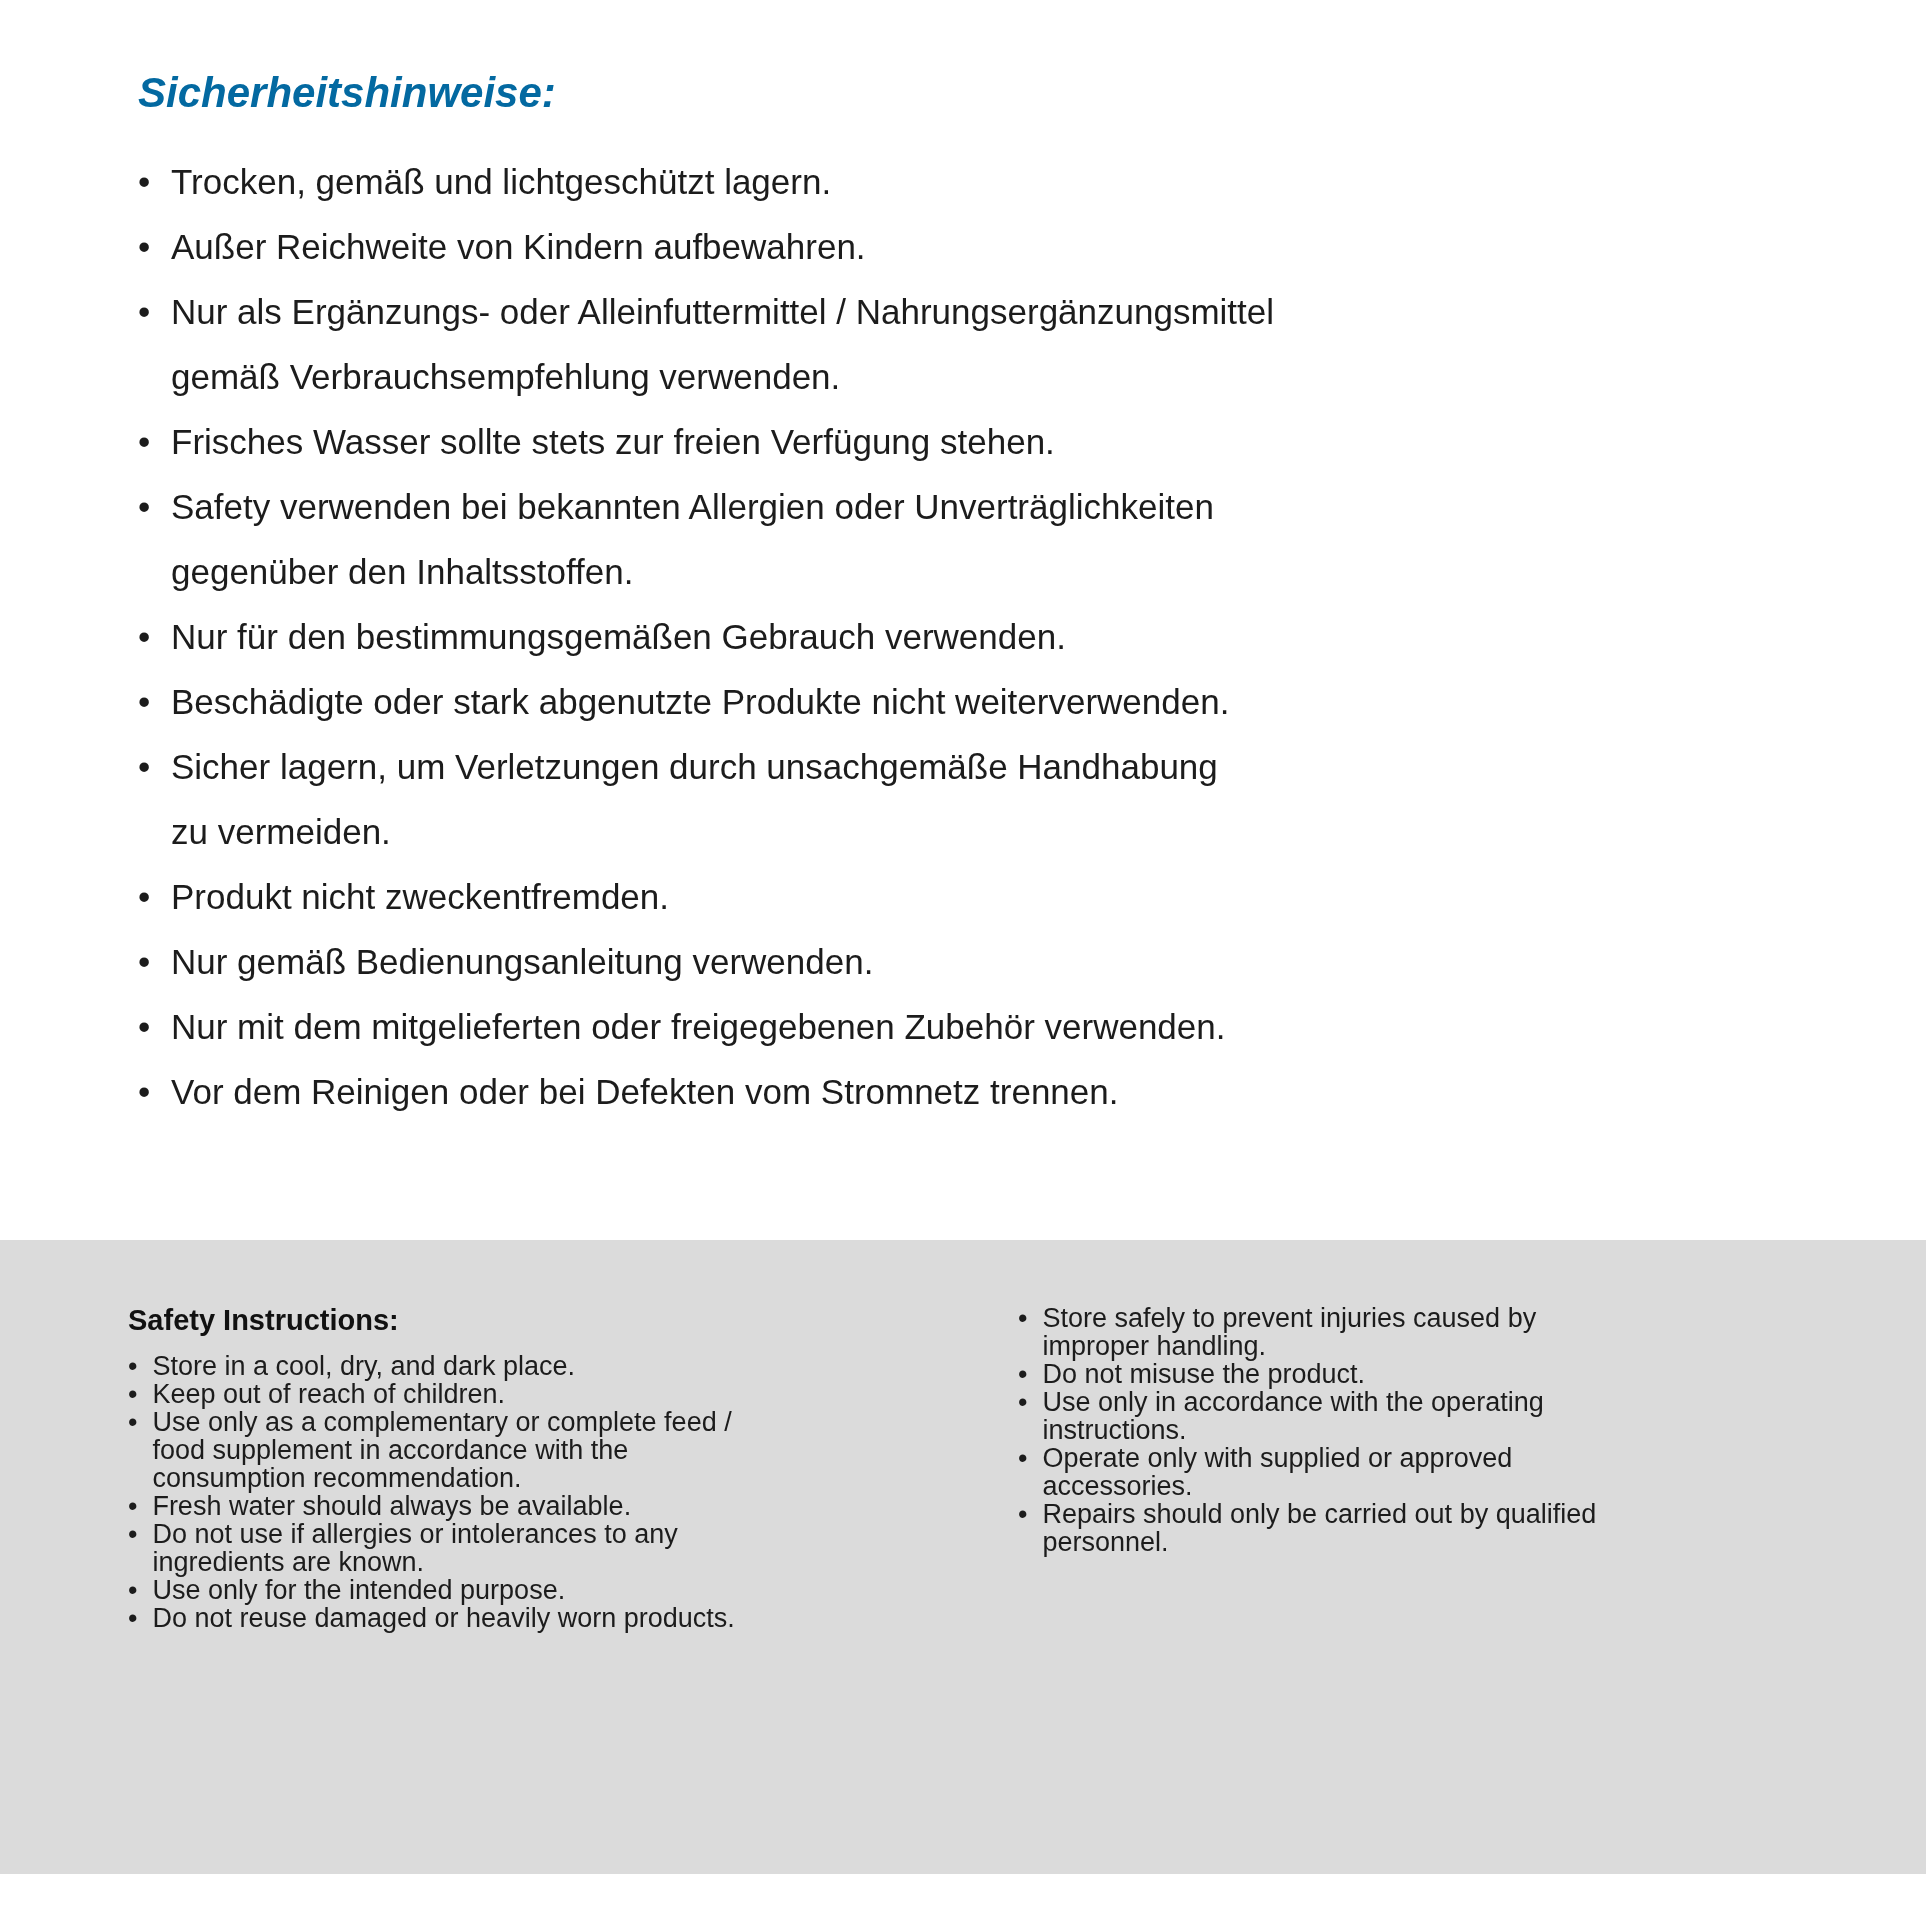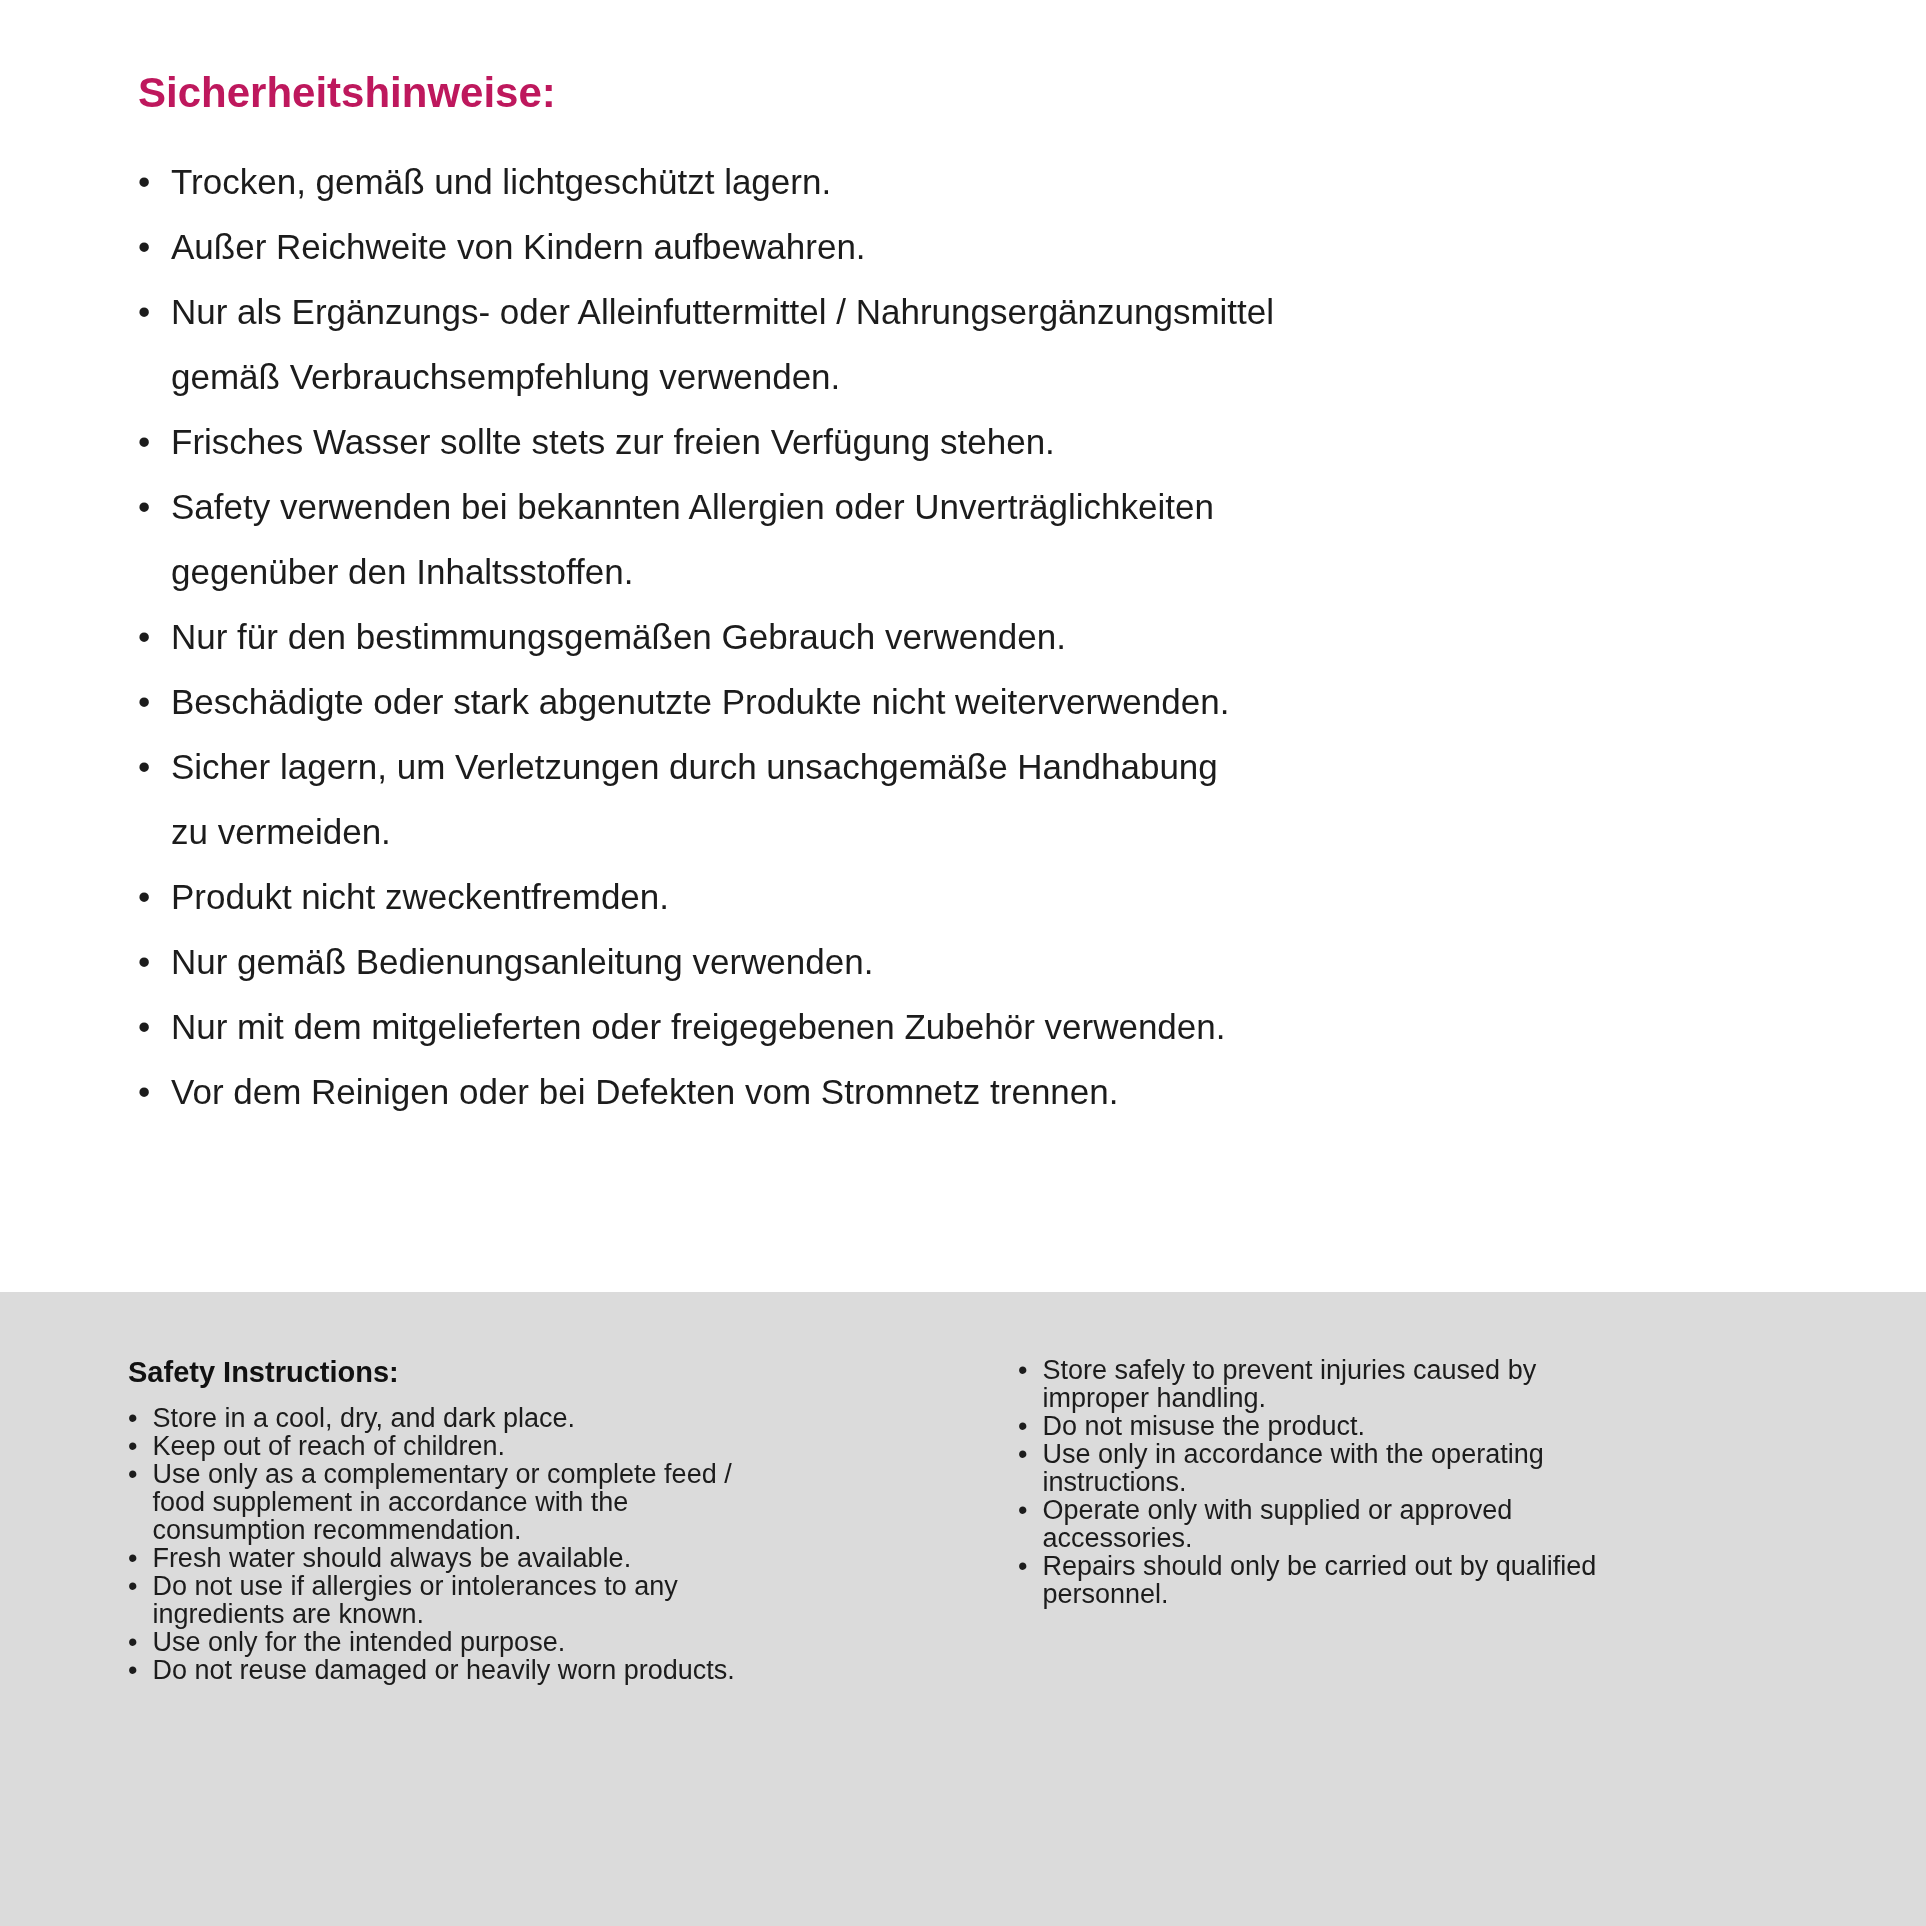--- a/index.html
+++ b/index.html
@@ -18,21 +18,22 @@
 
   
   .section-de {
     box-sizing: border-box;
     padding: 69px 90px 0 138px;
   }
   .de-title {
     font-size: 42px;
     font-weight: 700;
     margin: 0 0 32px 0;
-    color: #be185d;
+    color: #0369a1;
+    font-style: italic;
   }
   ul.list {
     list-style: none;
     margin: 0;
     padding: 0;
   }
   .list-de {
     padding-left: 37px;
   }
   .list-de li {
@@ -47,21 +48,21 @@
     content: "\2022";
     position: absolute;
     left: 0;
     top: 0;
   }
 
   
   .panel-en {
     position: absolute;
     left: 0;
-    top: 1292px;
+    top: 1240px;
     width: 100%;
     height: 634px;
     background: #dbdbdb;
     box-sizing: border-box;
     padding: 64px 96px 0 128px;
     display: flex;
     gap: 55px;
     align-items: flex-start;
   }
   .col-left {

